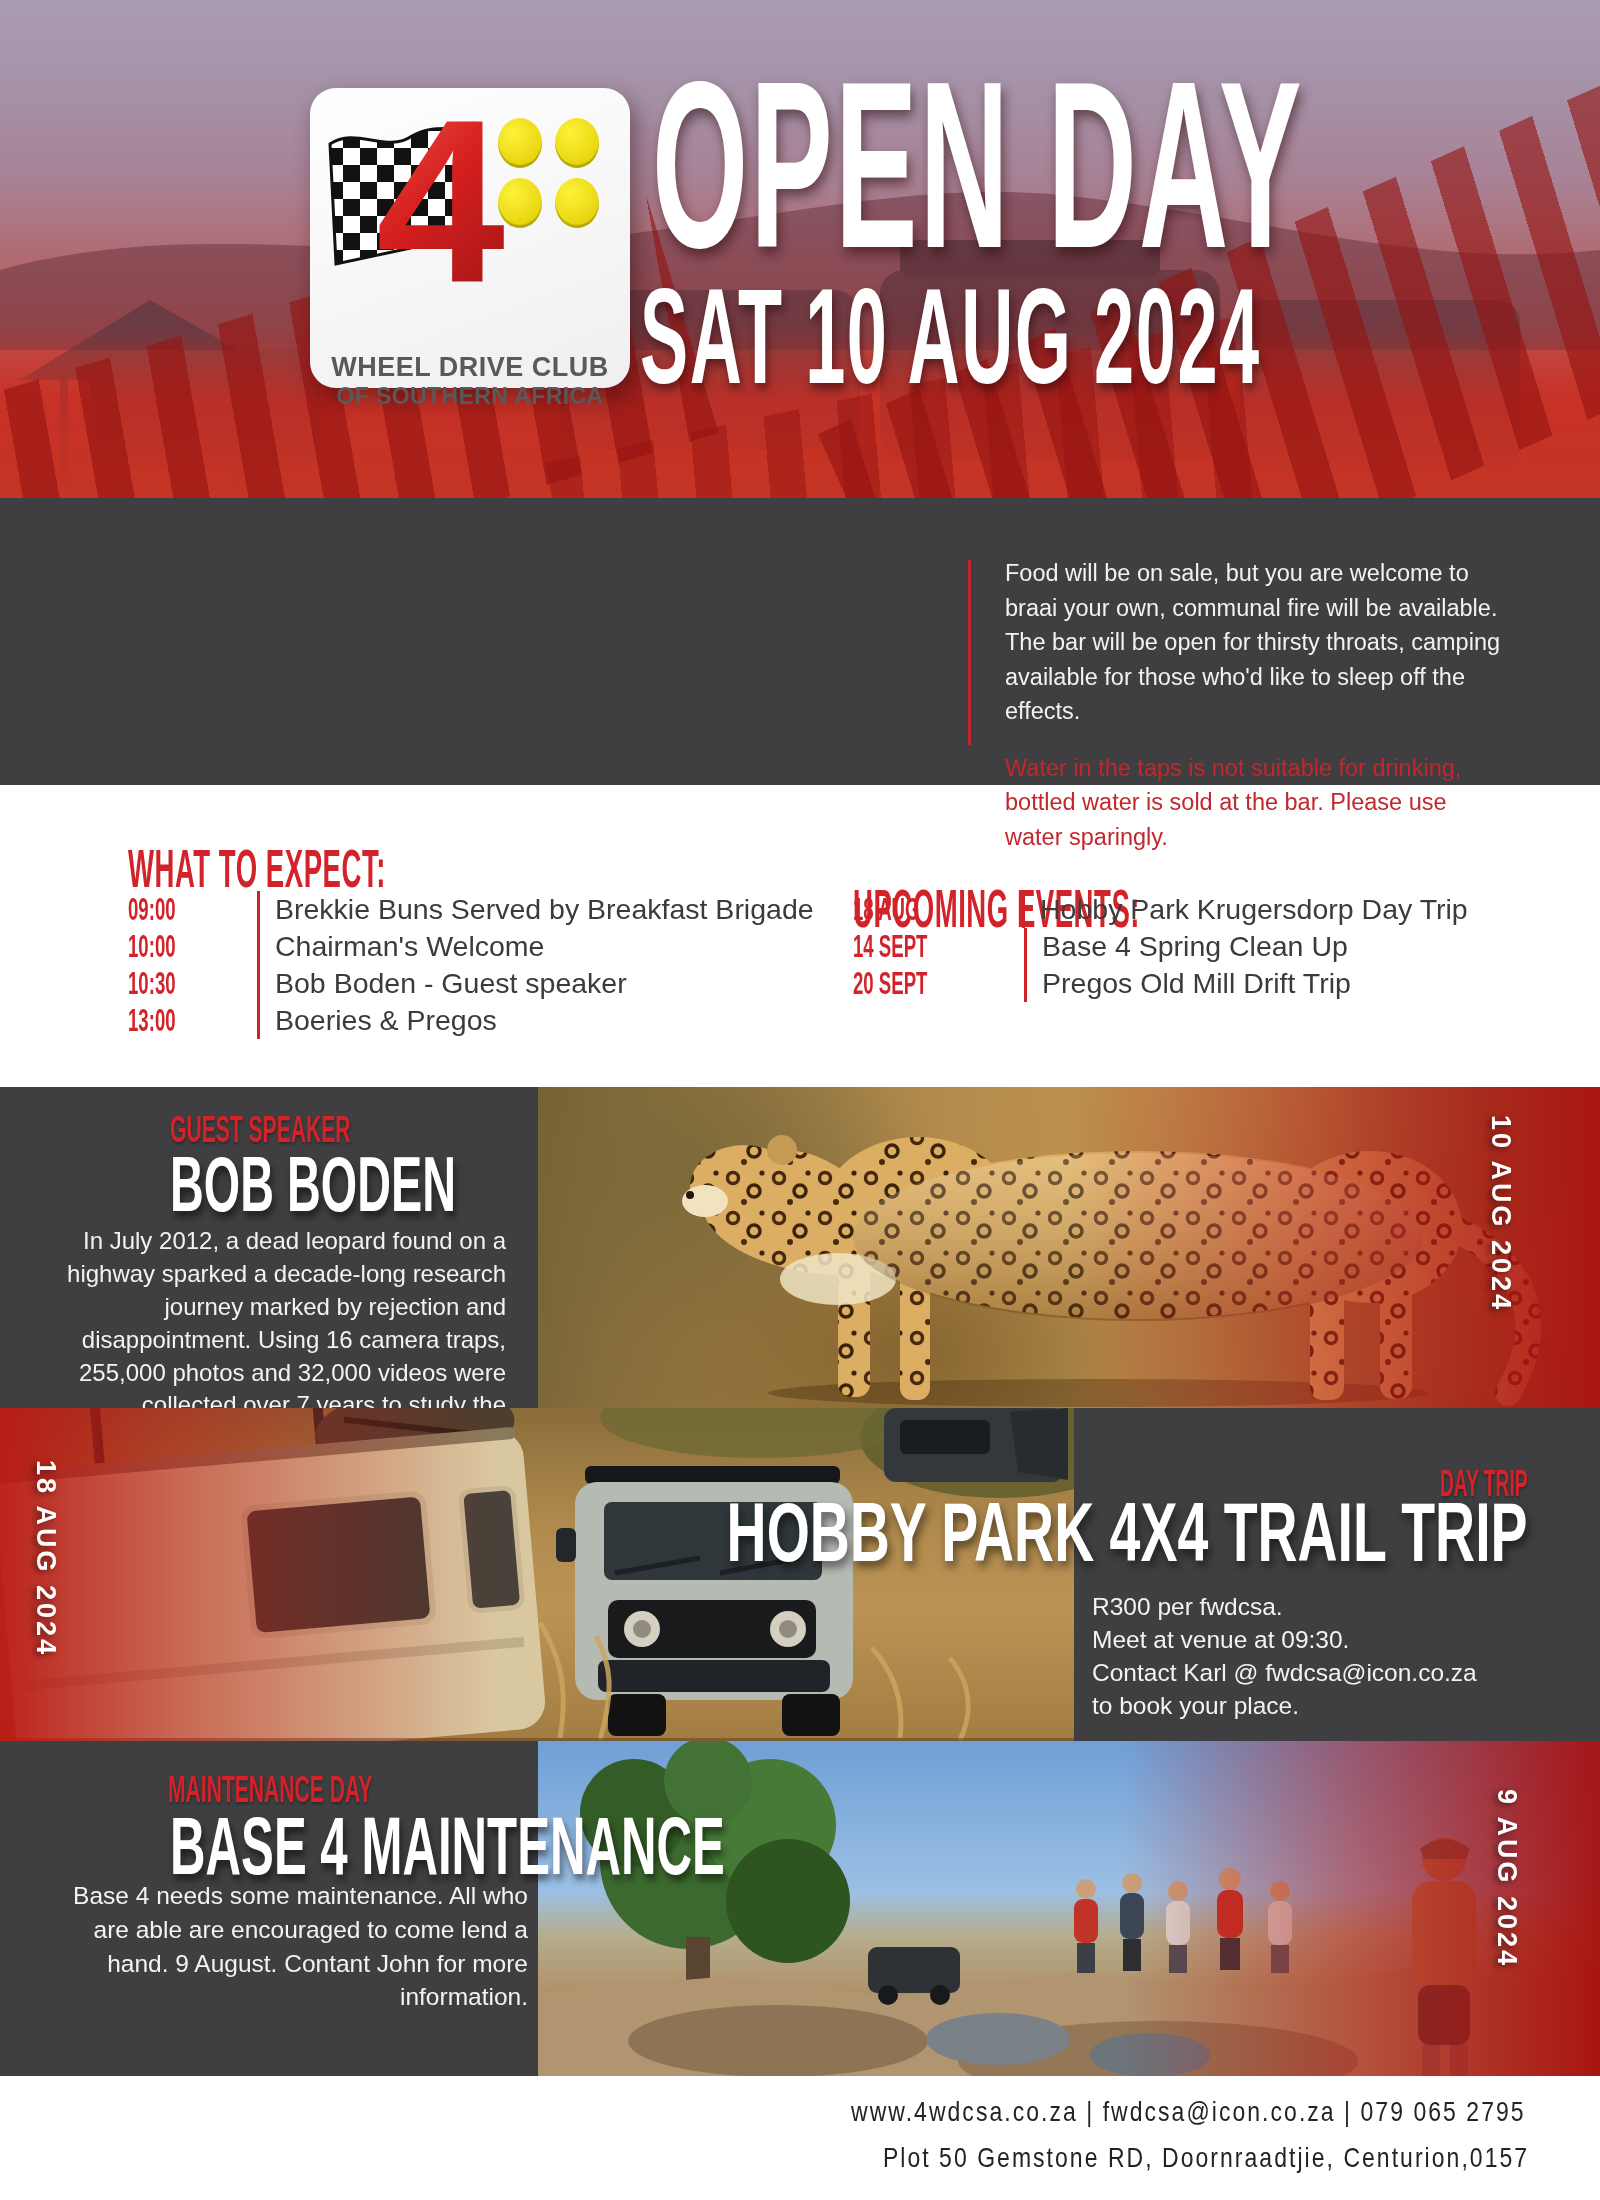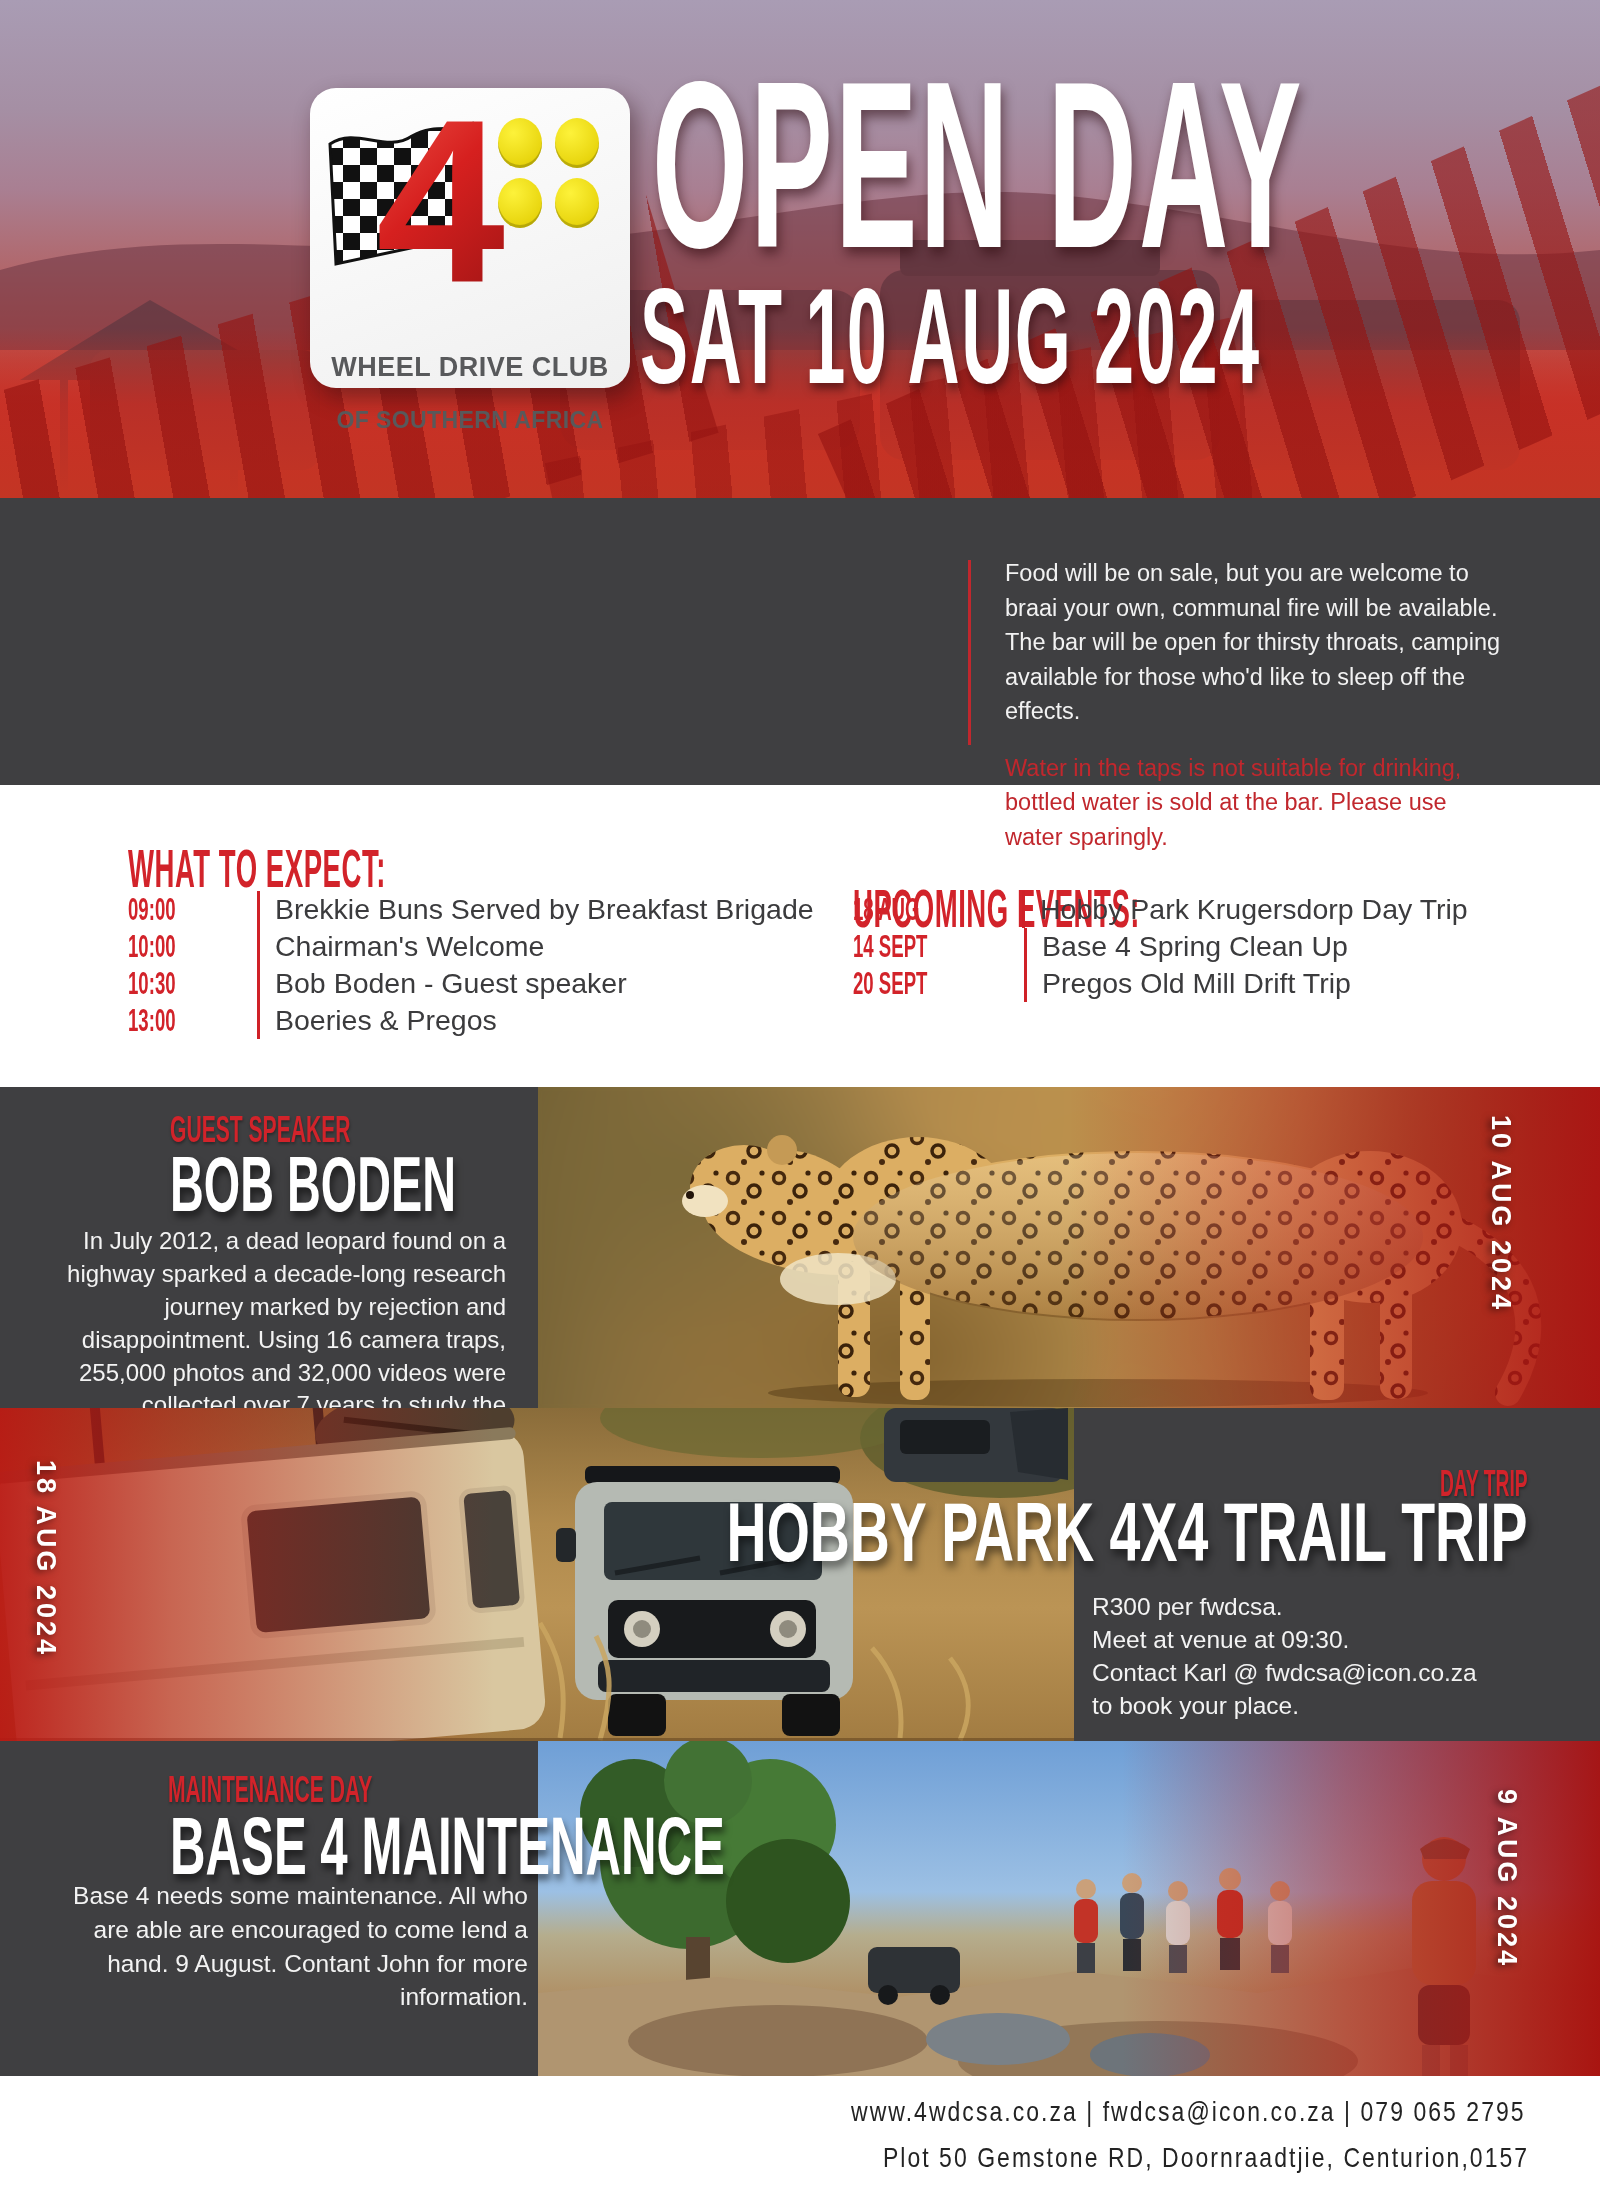--- a/index.html
+++ b/index.html
@@ -22,21 +22,21 @@
     border-radius:26px; box-shadow:6px 10px 22px rgba(40,10,15,.45); padding:18px 0 0 0; }
   .logo-mark { position:relative; width:276px; height:186px; margin:6px auto 0 auto; }
   .logo-four { position:absolute; left:44px; top:-26px; font-size:232px; line-height:1; font-weight:700;
     background:linear-gradient(135deg,#f0564a 0%,#d6201f 45%,#9d1414 100%); -webkit-background-clip:text; background-clip:text; color:#c41b1b;
     -webkit-text-fill-color:transparent; text-shadow:none; }
   .logo-flag { position:absolute; left:-6px; top:2px; }
   .logo-dots { position:absolute; right:6px; top:6px; width:104px; height:104px; display:grid; grid-template-columns:1fr 1fr; gap:10px; }
   .logo-dots span { width:44px; height:50px; border-radius:50%; background:radial-gradient(circle at 35% 30%,#fdf23a,#e8d50e 70%,#c7b70a); box-shadow:inset 0 -3px 0 rgba(120,110,0,.4); }
   .logo-text { text-align:center; color:#58595b; font-weight:700; margin-top:54px; line-height:1.15; }
   .logo-text .lt1 { font-size:27px; letter-spacing:.5px; }
-  .logo-text .lt2 { font-size:23px; letter-spacing:.4px;margin-top:24px; }
+  .logo-text .lt2 { font-size:23px; letter-spacing:.4px; }
 
   .stamp { font-weight:700; line-height:1; color:#fff; white-space:nowrap; }
   .h-open { position:absolute; left:652px; top:46px; font-size:238px; letter-spacing:4px;
     transform:scaleX(.52); transform-origin:0 0; text-shadow:5px 7px 16px rgba(45,10,12,.55); }
   .h-sat { position:absolute; left:640px; top:268px; font-size:136px; letter-spacing:3px;
     transform:scaleX(.53); transform-origin:0 0; text-shadow:4px 6px 12px rgba(45,10,12,.55); }
 
   
   .intro { position:absolute; left:0; top:498px; width:1600px; height:287px; background:#3f3f41; }
   .intro-left { position:absolute; left:85px; top:40px; width:860px; text-align:center; }

